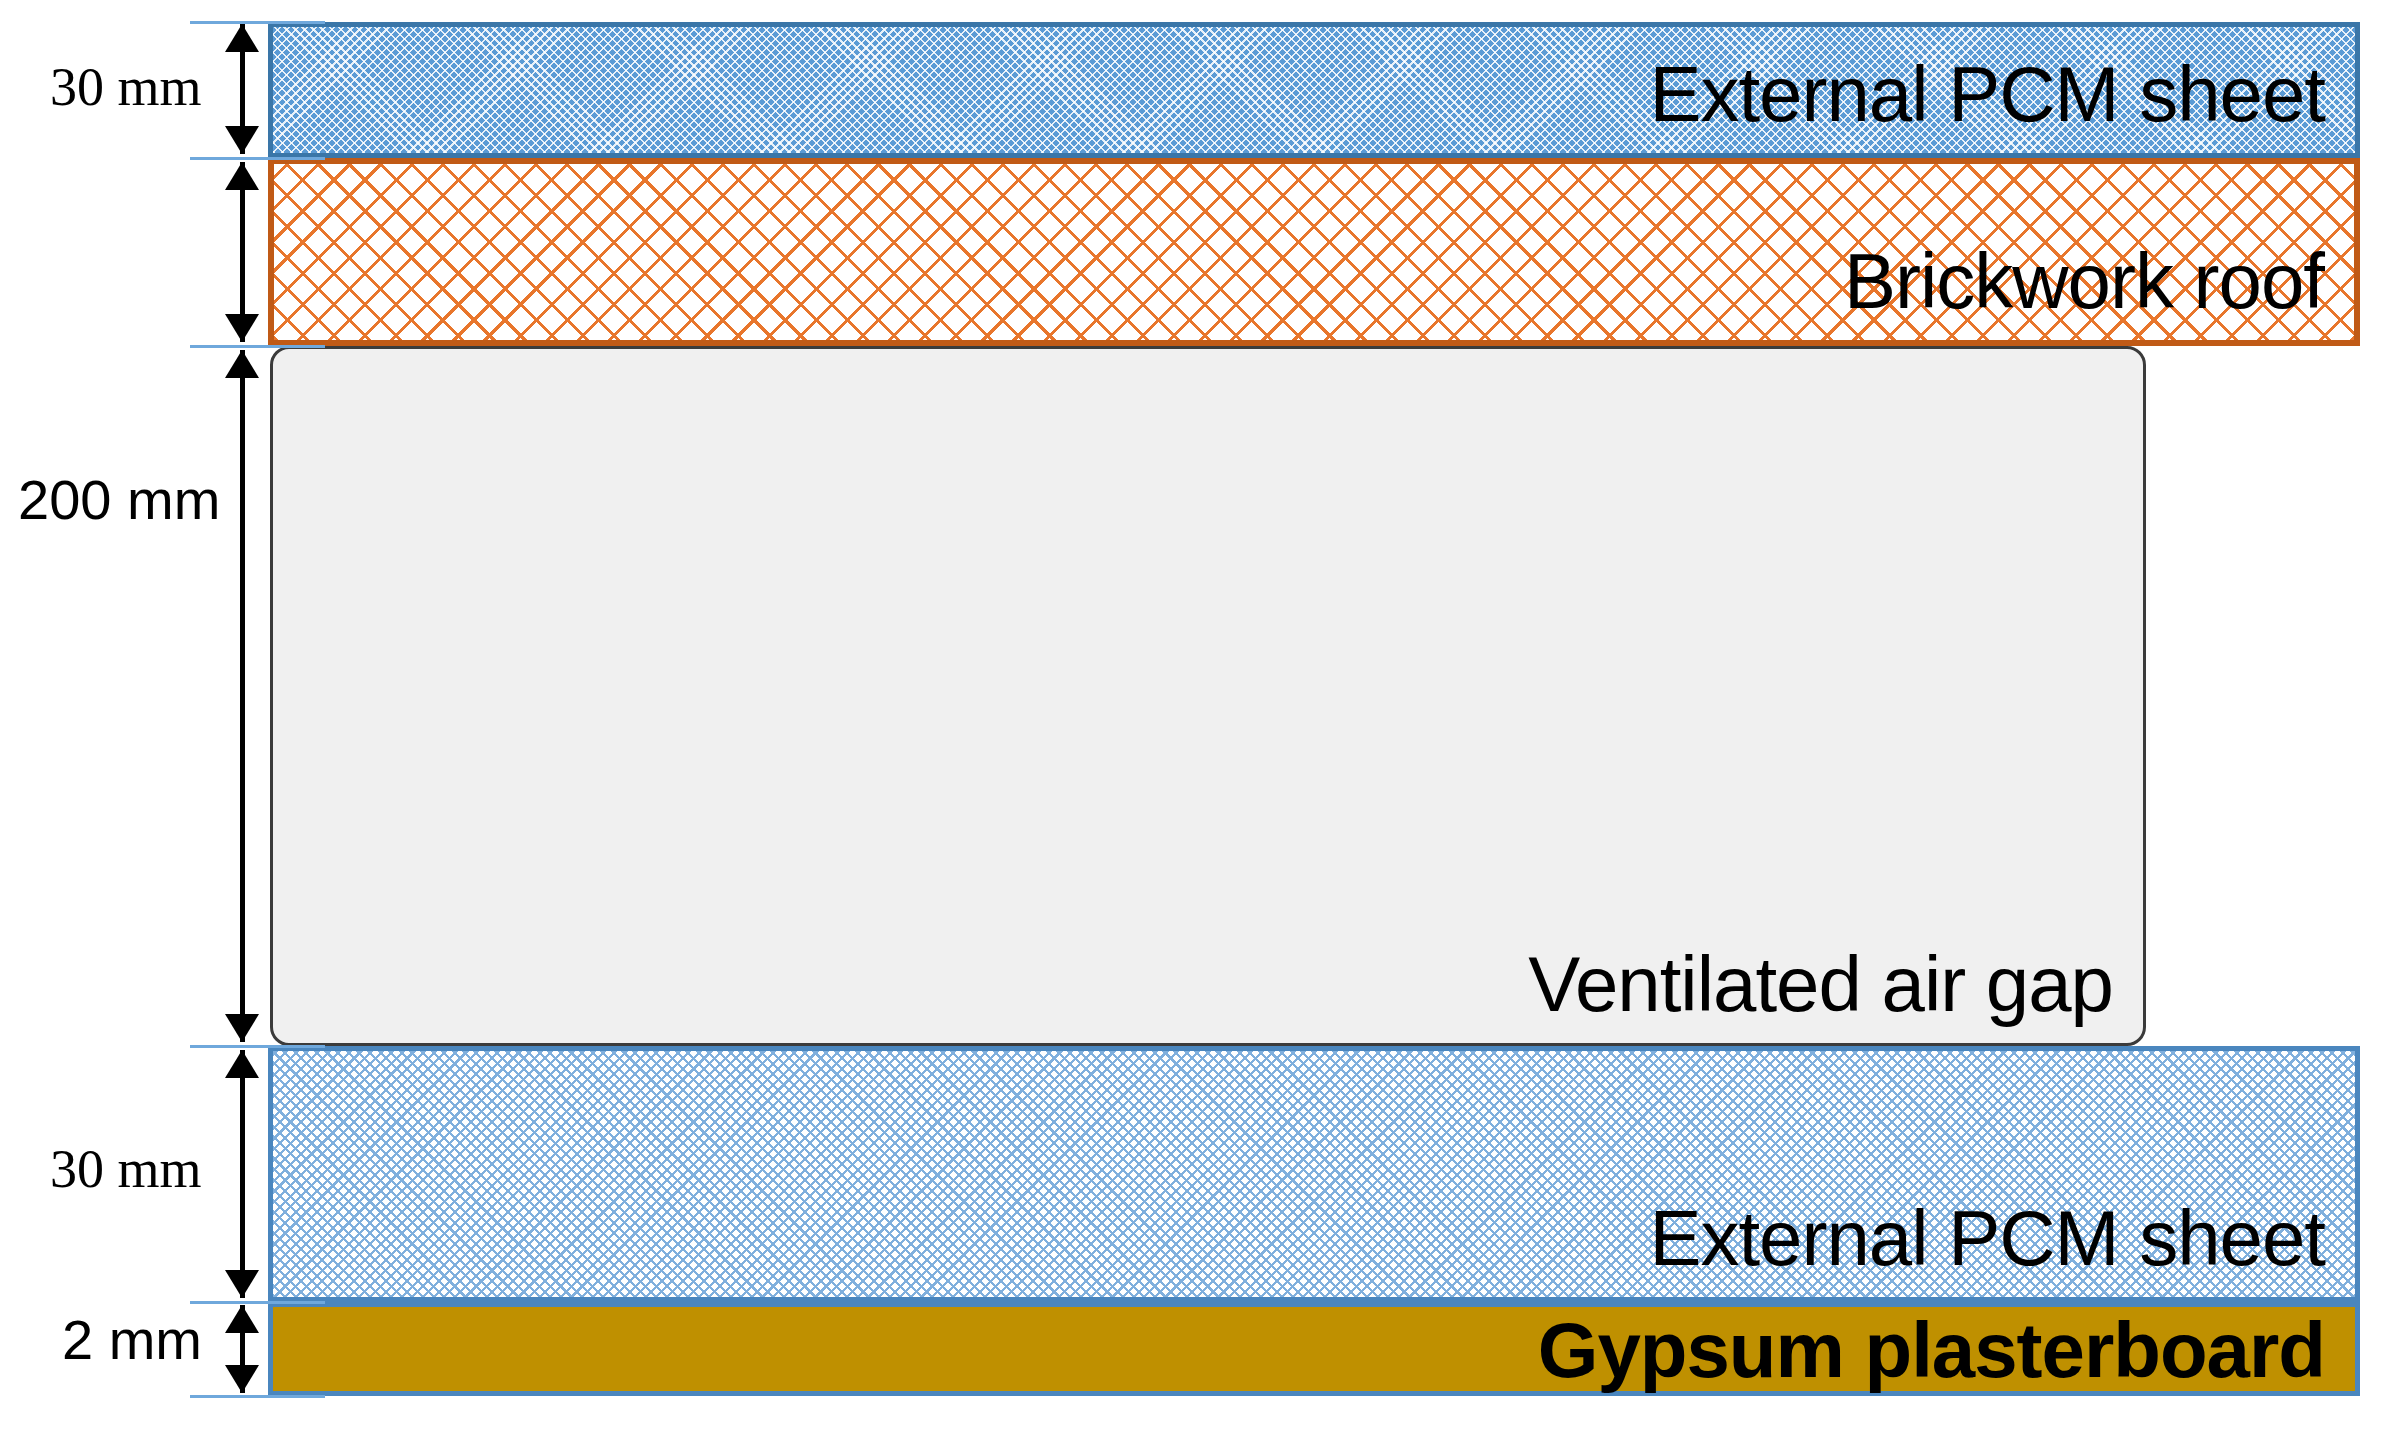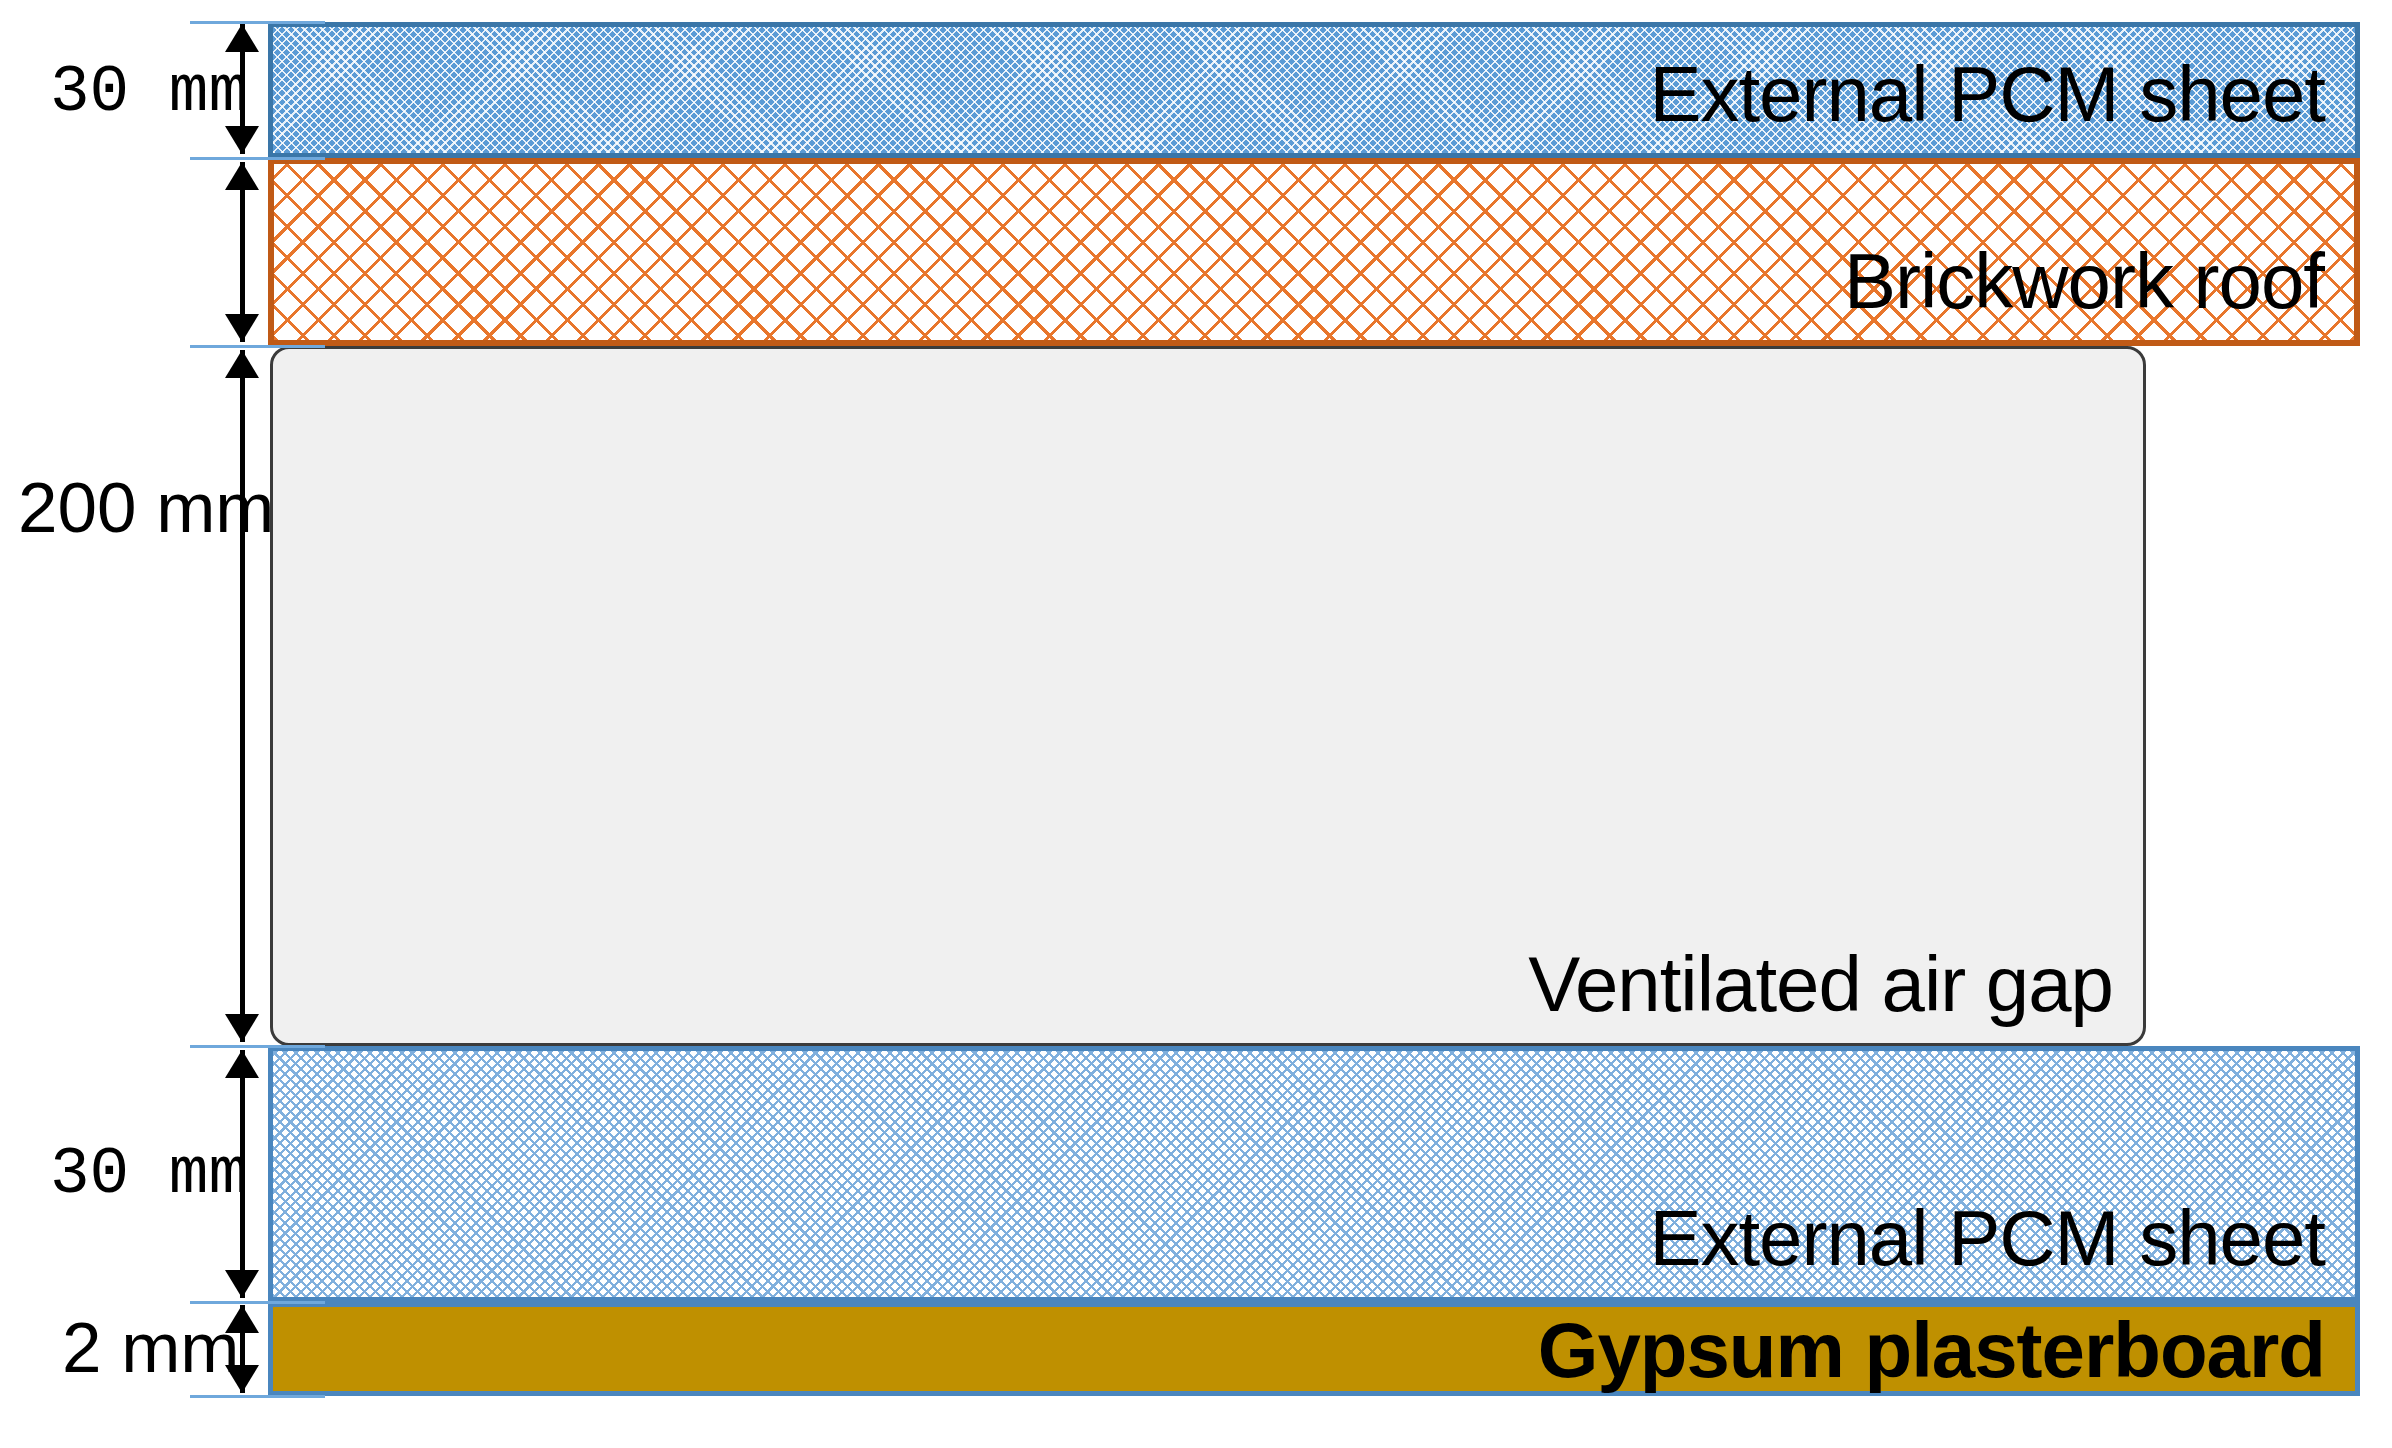--- a/index.html
+++ b/index.html
@@ -47,23 +47,23 @@
   
   .lyr-gyp{
     background-color:#BF9000;
     border:5px solid #4A86BE;
     font-weight:bold;
   }
 
   
   .ext-line{position:absolute;height:0;border-top:3px solid #6FA8DC;}
   .dim-label{position:absolute;color:#000;white-space:nowrap;
-             font-size:71px;line-height:1;}
+             font-size:56px;line-height:1;}
   .dim-label.sans-wide{font-family:"Liberation Sans",sans-serif;}
-  .dim-label.sans-narrow{font-family:Liberation Mono, monospace;font-size:66px;}
+  .dim-label.sans-narrow{font-family:Liberation Serif, serif;font-size:54px;}
 
   .arrow{position:absolute;width:34px;}
   .arrow .shaft{position:absolute;left:15px;top:0;bottom:0;width:5px;background:#000;}
   .arrow .head{position:absolute;left:0;width:0;height:0;
                border-left:17px solid transparent;border-right:17px solid transparent;}
   .arrow .head.up{top:0;border-bottom:28px solid #000;}
   .arrow .head.down{bottom:0;border-top:28px solid #000;}
 </style>
 </head>
 <body>

